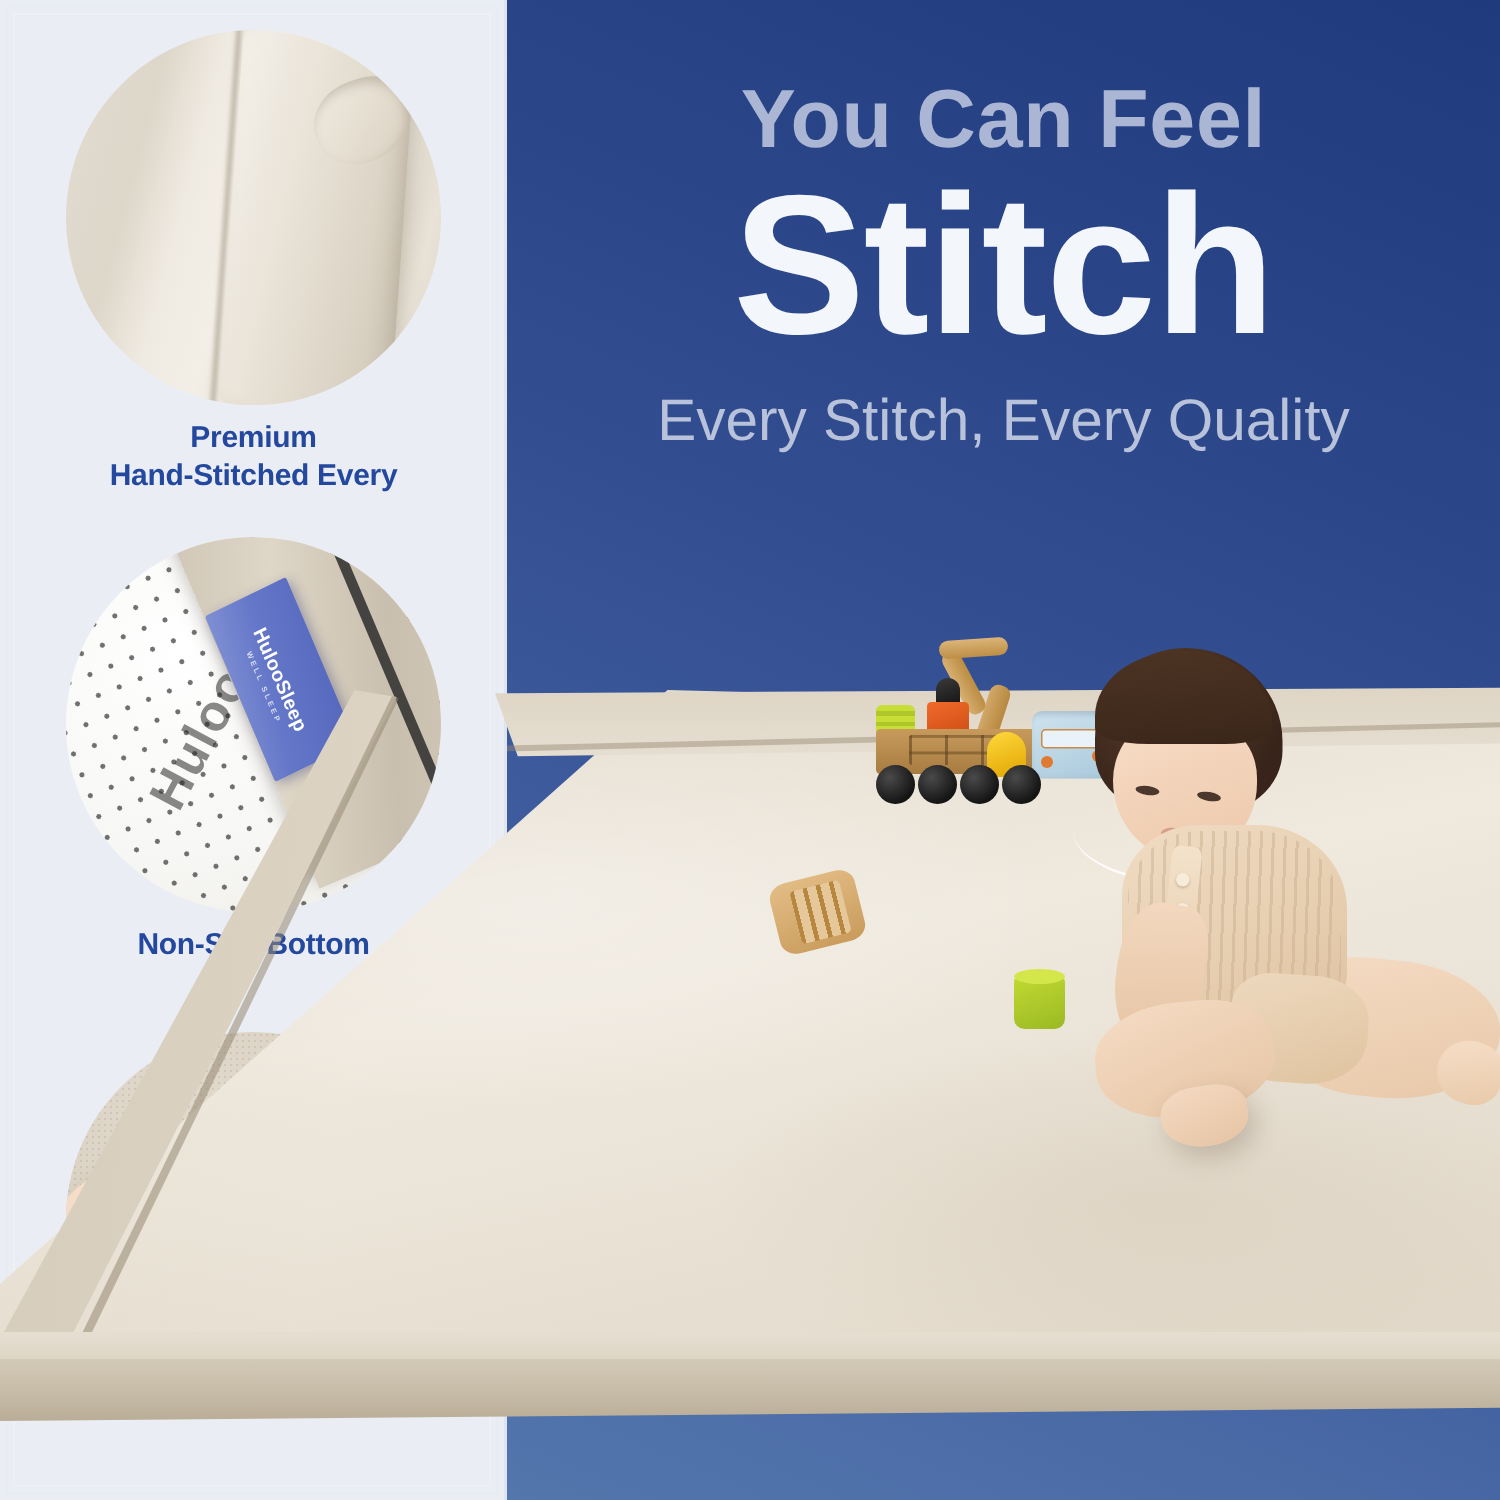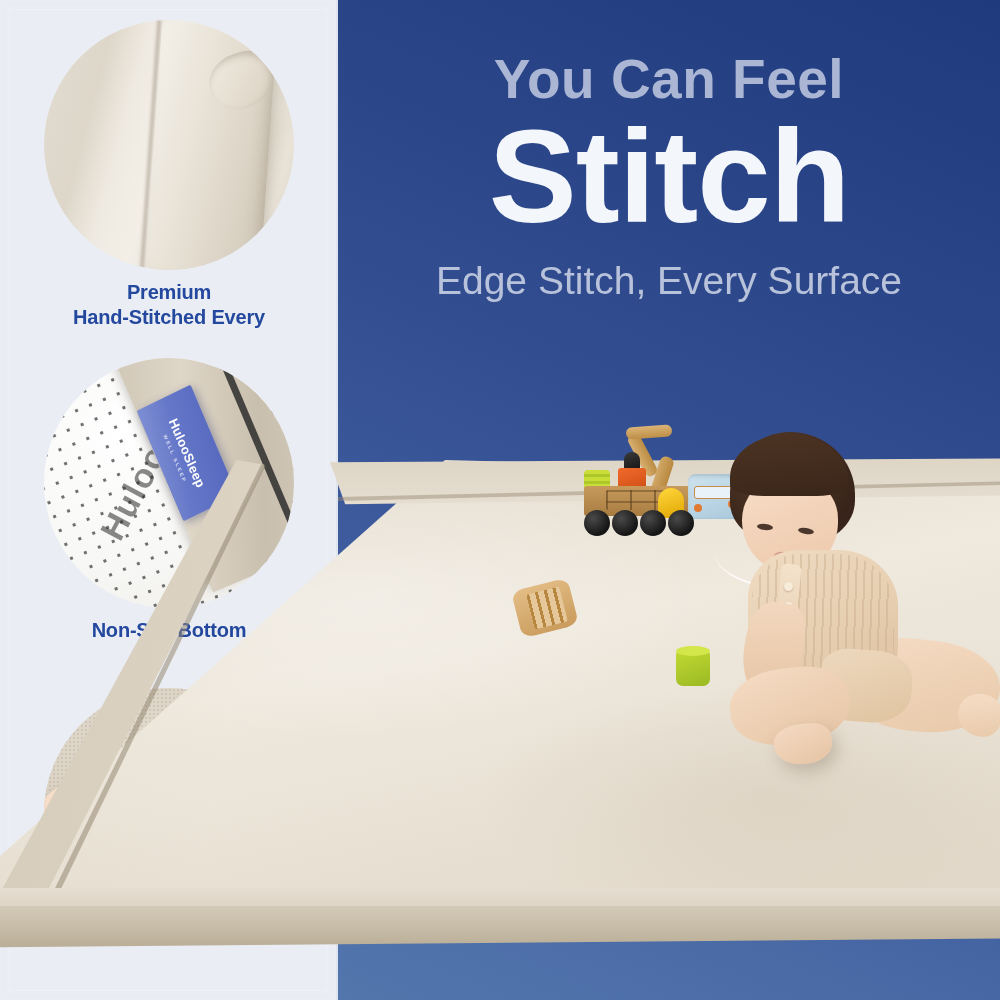--- a/index.html
+++ b/index.html
@@ -476,21 +476,21 @@
         </div>
       </div>
     </div>
 
   </div>
 
   <div class="right-panel">
     <div class="headline-block">
       <div class="kicker">You Can Feel</div>
       <div class="bigword">Stitch</div>
-      <div class="subline">Edge Stitch, Every Surface</div>
+      <div class="subline">Every Stitch, Every Quality</div>
     </div>
   </div>
 
   <div class="hero">
     <div class="mat">
       <div class="mat-top"></div>
       <div class="mat-sheen"></div>
       <div class="mat-border-left"></div>
       <div class="mat-seam-left"></div>
       <div class="mat-border-top"></div>

